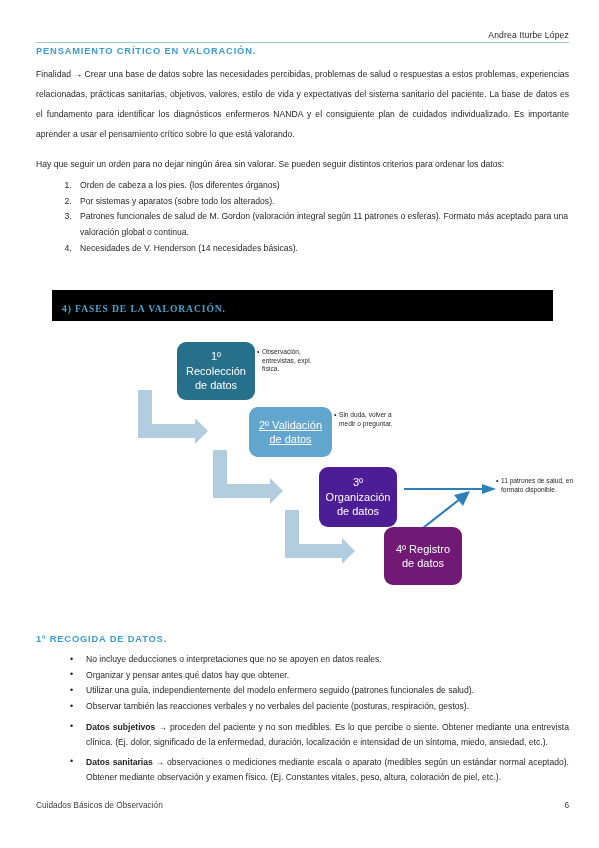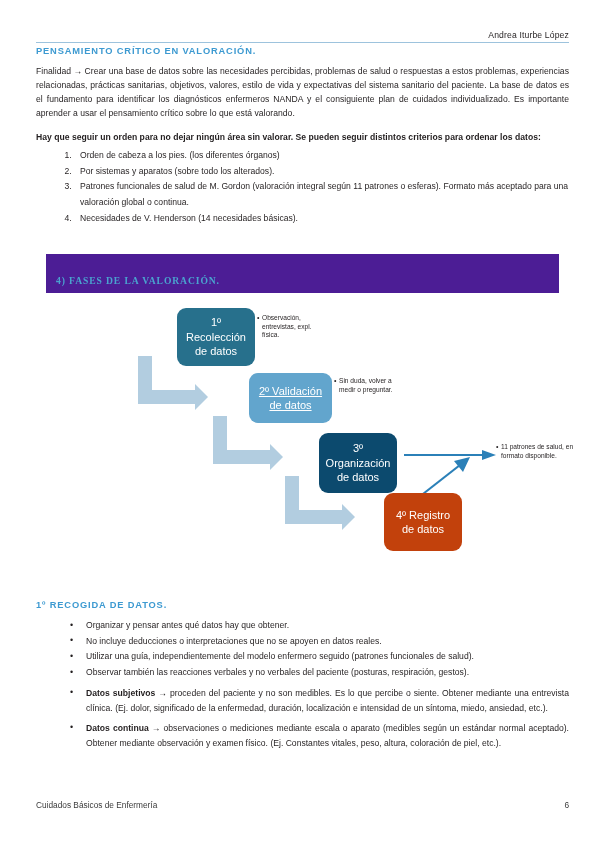--- a/index.html
+++ b/index.html
@@ -52,27 +52,27 @@
   h2.heading-blue {
     font-size: 9.3px;
     color: #3d9ad1;
     font-weight: bold;
     letter-spacing: 0.85px;
     margin: 0 0 7px 0;
     line-height: 1.2;
   }
   p.para {
     font-size: 8.6px;
-    line-height: 14px;
+    line-height: 20px;
     margin: 0 0 10px 0;
     text-align: justify;
     color: #231f20;
     letter-spacing: 0.02px;
   }
-  p.para.last { margin-bottom: 0; font-weight: bold; }
+  p.para.last { margin-bottom: 0; }
 
   ol.numlist {
     margin: 4px 0 0 0;
     padding-left: 38px;
     font-size: 8.6px;
     line-height: 15.6px;
   }
   ol.numlist li {
     margin-bottom: 0px;
     padding-left: 6px;
@@ -102,23 +102,23 @@
 
   .tipo-label {
     font-size: 8.6px;
     text-decoration: underline;
     margin: 6px 0 0 0;
     display: block;
   }
 
   
   .section-band {
-    background: #4c1d95;
-    padding: 16px 0 5px 10px;
-    margin: 10px;
+    background: #000000;
+    padding: 8px 0 5px 10px;
+    margin: 16px;
   }
   .section-band-title {
     font-family: "Liberation Serif", serif;
     font-size: 9.6px;
     color: #4aa3cf;
     font-weight: bold;
     letter-spacing: 0.9px;
   }
 
   
@@ -137,22 +137,22 @@
     line-height: 14.5px;
     display: flex;
     align-items: center;
     justify-content: center;
     box-sizing: border-box;
     padding: 2px 4px;
     z-index: 3;
   }
   .dbox.b1 { background: #27708c; }
   .dbox.b2 { background: #62a5cd; text-decoration: underline; }
-  .dbox.b3 { background: #0c4a6e; }
-  .dbox.b4 { background: #c2410c; }
+  .dbox.b3 { background: #4c1d95; }
+  .dbox.b4 { background: #701a75; }
 
   .annot {
     position: absolute;
     font-size: 6.6px;
     line-height: 8.6px;
     color: #231f20;
     z-index: 4;
   }
   .annot::before {
     content: "\2022";
@@ -289,36 +289,36 @@
 
       <div class="dbox b4" style="left:348px; top:190px; width:78px; height:58px;">
         <span>4º Registro<br>de datos</span>
       </div>
 
     </div>
 
     <h2 class="heading-blue" style="margin-top:2px;">1º RECOGIDA DE DATOS.</h2>
 
     <ul class="bullets">
+      <li>No incluye deducciones o interpretaciones que no se apoyen en datos reales.</li>
       <li>Organizar y pensar antes qué datos hay que obtener.</li>
-      <li>No incluye deducciones o interpretaciones que no se apoyen en datos reales.</li>
       <li>Utilizar una guía, independientemente del modelo enfermero seguido (patrones funcionales de salud).</li>
       <li>Observar también las reacciones verbales y no verbales del paciente (posturas, respiración, gestos).</li>
     </ul>
 
 
     <ul class="bullets" style="margin-top:5px;">
       <li>
         <b>Datos subjetivos</b><span> → proceden del paciente y no son medibles. Es lo que percibe o siente. Obtener mediante una entrevista clínica. (Ej. dolor, significado de la enfermedad, duración, localización e intensidad de un síntoma, miedo, ansiedad, etc.).</span>
       </li>
       <li style="margin-top:4px;">
-        <b>Datos continua</b><span> → observaciones o mediciones mediante escala o aparato (medibles según un estándar normal aceptado). Obtener mediante observación y examen físico. (Ej. Constantes vitales, peso, altura, coloración de piel, etc.).</span>
+        <b>Datos sanitarias</b><span> → observaciones o mediciones mediante escala o aparato (medibles según un estándar normal aceptado). Obtener mediante observación y examen físico. (Ej. Constantes vitales, peso, altura, coloración de piel, etc.).</span>
       </li>
     </ul>
 
   </div>
 
   <div class="footer">
-    <span>Cuidados Básicos de Enfermería</span>
+    <span>Cuidados Básicos de Observación</span>
     <span>6</span>
   </div>
 
 </div>
 
 </body></html>

